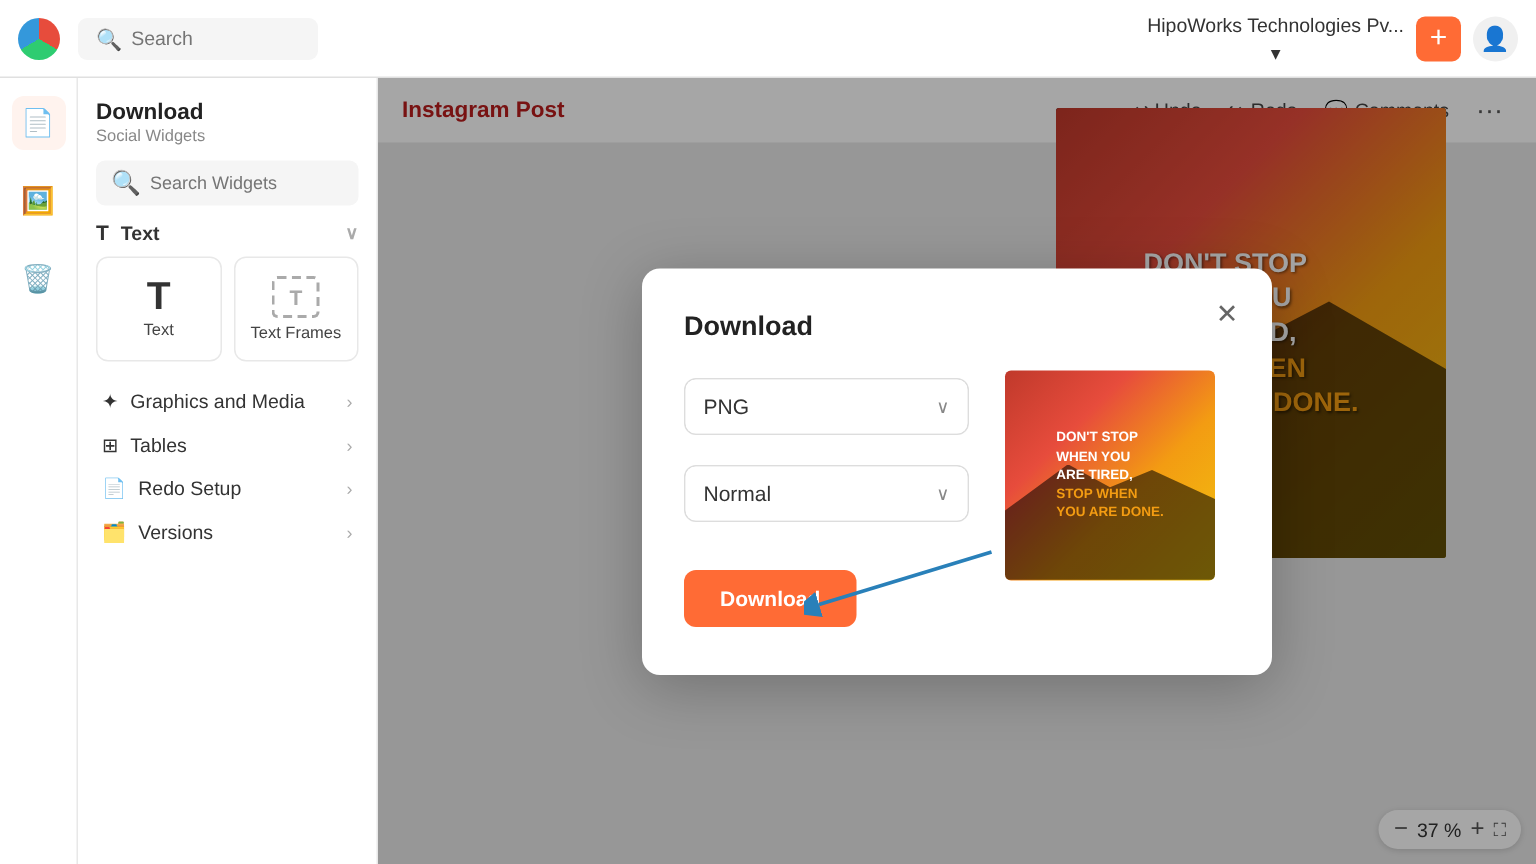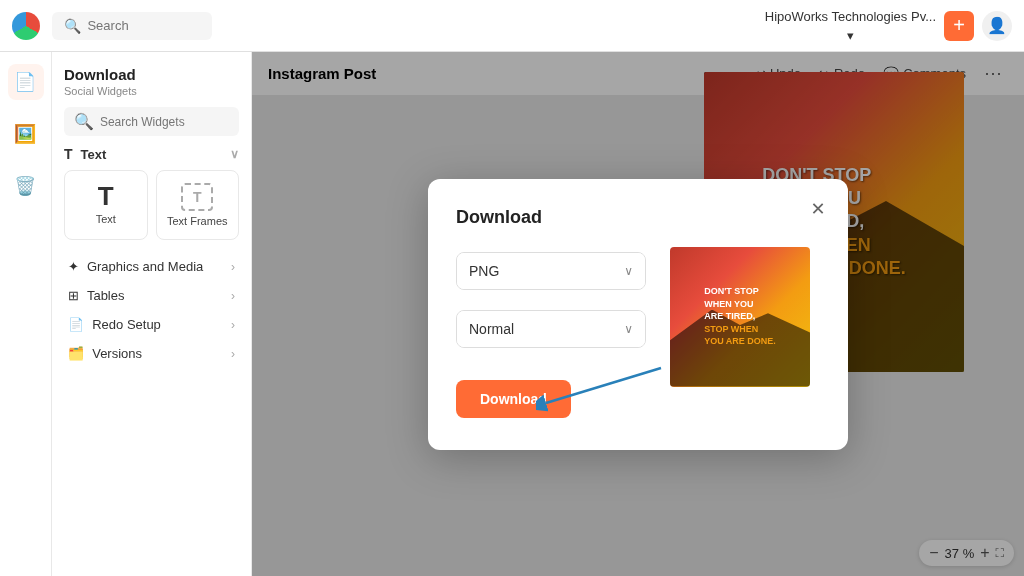--- a/index.html
+++ b/index.html
@@ -142,21 +142,21 @@
       overflow: hidden;
     }
     .canvas-toolbar {
       background: #fff;
       height: 44px;
       display: flex; align-items: center;
       padding: 0 16px;
       border-bottom: 1px solid #e8e8e8;
       gap: 10px;
     }
-    .canvas-title { font-size: 15px; font-weight: 600; color: #000000; }
+    .canvas-title { font-size: 15px; font-weight: 600; color: #b91c1c; }
     .toolbar-right { margin-left: auto; display: flex; align-items: center; gap: 6px; }
     .toolbar-btn {
       display: flex; align-items: center; gap: 4px;
       font-size: 13px; color: #444;
       background: transparent; border: none; cursor: pointer;
       padding: 4px 6px; border-radius: 4px;
     }
     .more-btn { font-size: 18px; color: #555; cursor: pointer; }
     .instagram-preview {
       width: 260px; height: 300px;

